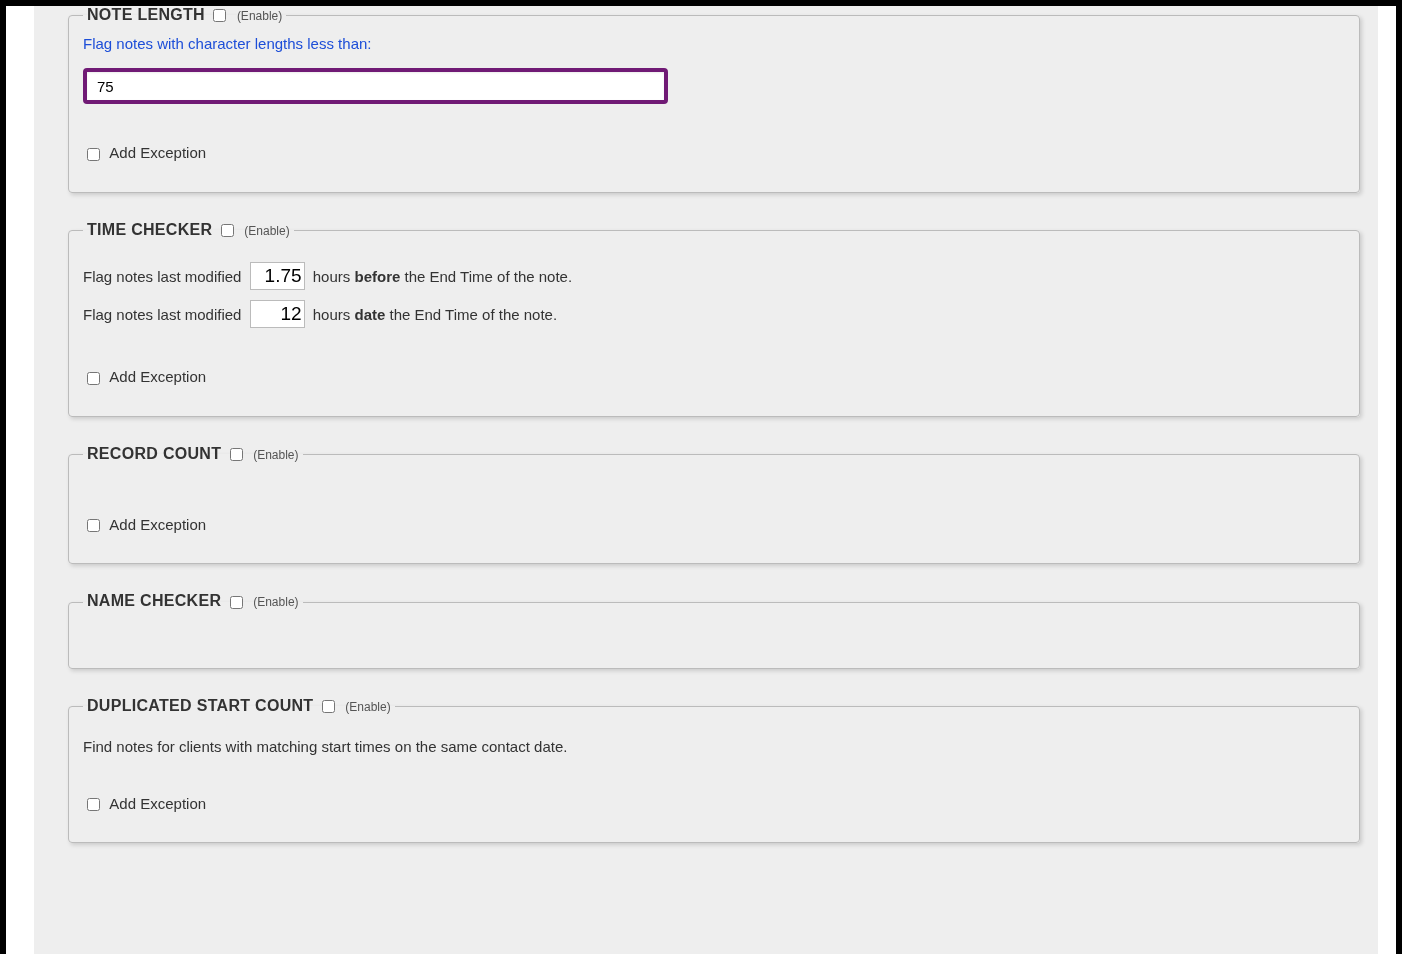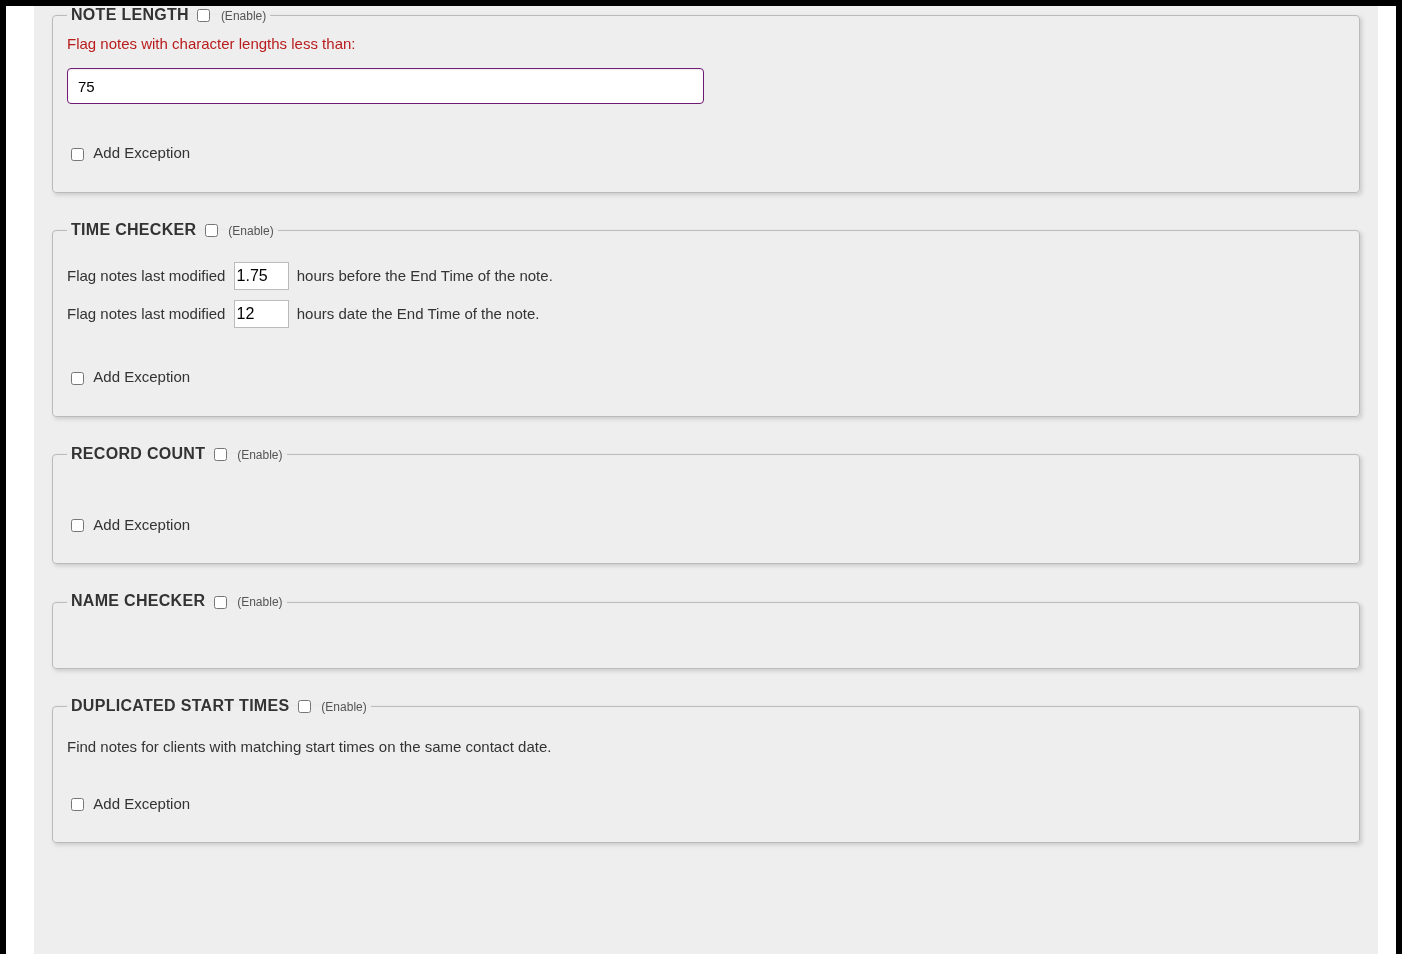--- a/index.html
+++ b/index.html
@@ -16,21 +16,21 @@
   .outer {
     position:absolute;
     top:6px; left:6px; right:6px; bottom:0;
     background:#fff;
     padding:0 18px 0 28px;
   }
   .scroll {
     height:100%;
     overflow:hidden;
     background:#eeeeee;
-    padding: 0 18px 0 18px;
+    padding: 0 18px 0 34px;
   }
   fieldset {
     border:1px solid #bbb;
     border-radius:4px;
     margin: 0 0 28px 0;
     padding: 12px 14px 28px 14px;
     background:#eeeeee;
     box-shadow: 2px 2px 4px rgba(0,0,0,0.15);
   }
   legend {
@@ -45,42 +45,42 @@
   legend .enable-label {
     font-size:12px;
     color:#555;
     vertical-align:middle;
   }
   legend input[type=checkbox]{
     vertical-align:middle;
     margin-left:4px;
     margin-right:6px;
   }
-  .desc { margin:6px 0 16px 0; color:#b91c1c; }
+  .desc { margin:6px 0 16px 0; color:#1d4ed8; }
   .wide-input {
-    width:637px;
+    width:585px;
     height:36px;
-    border:1px solid #701a75;
+    border:4px solid #701a75;
     border-radius:4px;
     padding:6px 10px;
     font-size:15px;
     box-shadow: inset 0 1px 2px rgba(0,0,0,0.08);
   }
   .small-input {
     width:55px;
     height:28px;
     border:1px solid #bbb;
-    text-align:left;
-    font-size:16px;
+    text-align:right;
+    font-size:19px;
     margin:0 4px;
   }
   .row { margin:10px 0; color:#333; }
   .addex { margin-top:40px; color:#333; font-size:15px; }
   .addex input[type=checkbox]{ vertical-align:middle; margin-right:6px; }
-  strong { font-weight:400;text-align:right; }
+  strong { font-weight:700;text-align:right; }
 </style>
 </head>
 <body>
 
 <div class="outer">
   <div class="scroll">
 
     <fieldset style="margin-top:0; padding-top:4px;">
       <legend>
         <span class="title">NOTE LENGTH</span>
@@ -136,21 +136,21 @@
     <fieldset style="padding-bottom:44px;">
       <legend>
         <span class="title">NAME CHECKER</span>
         <input type="checkbox" style="">
         <span class="enable-label">(Enable)</span>
       </legend>
     </fieldset>
 
     <fieldset>
       <legend>
-        <span class="title">DUPLICATED START TIMES</span>
+        <span class="title">DUPLICATED START COUNT</span>
         <input type="checkbox" style="">
         <span class="enable-label">(Enable)</span>
       </legend>
       <div class="row">Find notes for clients with matching start times on the same contact date.</div>
       <div class="addex">
         <input type="checkbox" style="">
         <span>Add Exception</span>
       </div>
     </fieldset>
 

